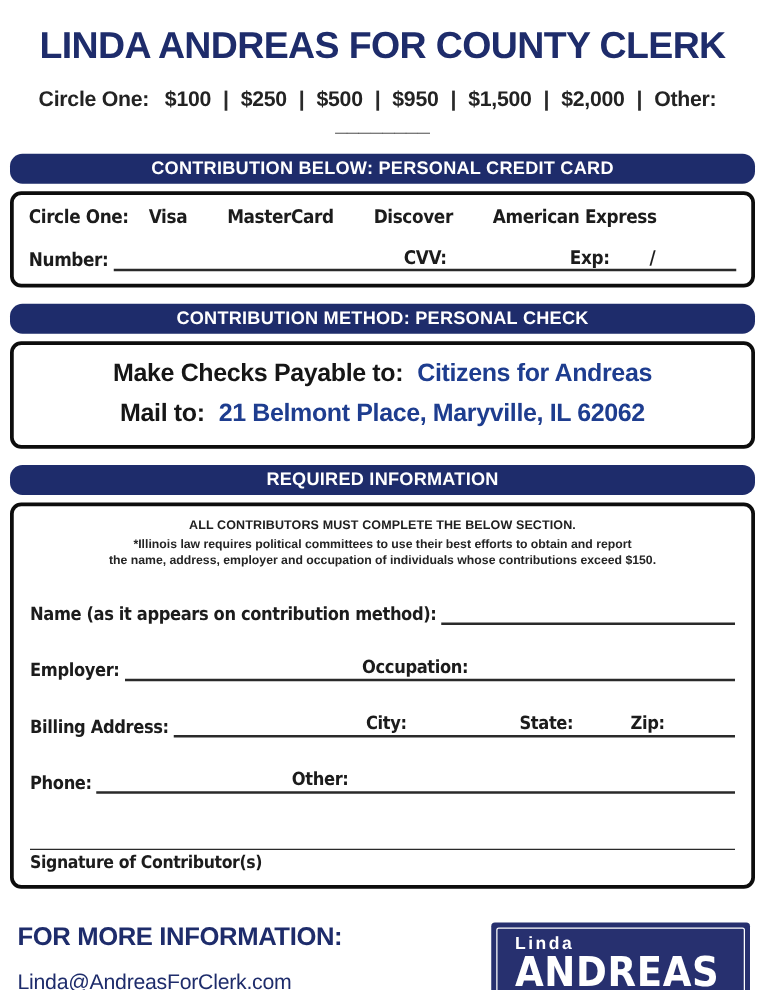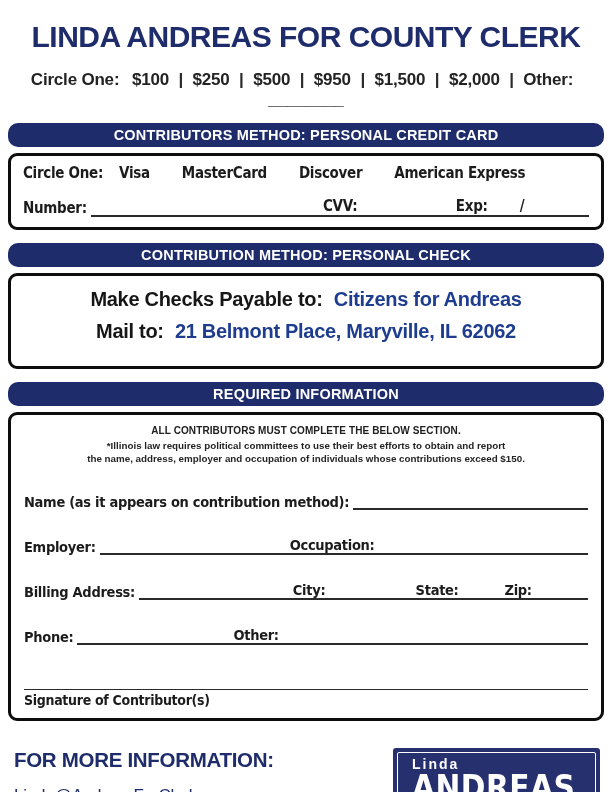--- a/index.html
+++ b/index.html
@@ -46,28 +46,28 @@
   }
   .cond{font-family:"DejaVu Sans", sans-serif; font-stretch:condensed; font-weight:700; letter-spacing:-0.3px;}
 
   
   .cc-box{padding:8px 12px 10px;}
   .cc-row1{display:flex; align-items:baseline; font-size:15px;}
   .cc-row1 .cc-circle{width:96px;}
   .cc-row1 .card{margin-right:32px;}
   .cc-row2{display:flex; align-items:flex-end; margin-top:15px; font-size:15px;}
   .fieldline{
-    flex:1; display:flex; align-items:center;
+    flex:1; display:flex; align-items:flex-start;
     border-bottom:2px solid #2a2a2a; margin-left:4px; min-height:19px;
   }
   .fieldline .inlbl{white-space:nowrap; padding:0 3px;}
   .fill{display:inline-block;}
 
   
-  .check-box{padding:12px 10px 23px; text-align:center;}
+  .check-box{padding:12px 10px 13px; text-align:center;}
   .check-line{font-size:20px; font-weight:800; letter-spacing:-0.3px; color:#161616;}
   .check-line + .check-line{margin-top:9px;}
   .check-line .val{color:var(--accent); margin-left:6px;}
 
   
   .req-box{padding:10px 13px 8px;}
   .req-heading{text-align:center; font-size:10px; font-weight:600; letter-spacing:0.1px; color:#202020;}
   .req-note{text-align:center; font-size:9.8px; font-weight:700; line-height:1.3; margin-top:4px; color:#242424;}
   .frow{display:flex; align-items:flex-end; font-size:14.5px; margin-top:26px;}
   .frow:first-of-type{margin-top:14px;}
@@ -110,21 +110,21 @@
     <span class="sep">|</span>
     <span class="amt">$1,500</span>
     <span class="sep">|</span>
     <span class="amt">$2,000</span>
     <span class="sep">|</span>
     <span class="amt-label">Other:</span>
     <span class="blank">________</span>
   </div>
 
   <div class="banner">
-    <span>CONTRIBUTORS METHOD: PERSONAL CREDIT CARD</span>
+    <span>CONTRIBUTION BELOW: PERSONAL CREDIT CARD</span>
   </div>
 
   <div class="box cc-box">
     <div class="cc-row1">
       <span class="cond cc-circle">Circle One:</span>
       <span class="cond card">Visa</span>
       <span class="cond card">MasterCard</span>
       <span class="cond card">Discover</span>
       <span class="cond card">American Express</span>
     </div>

